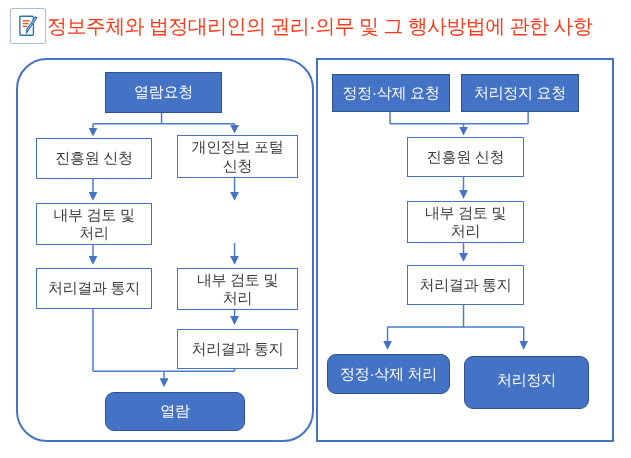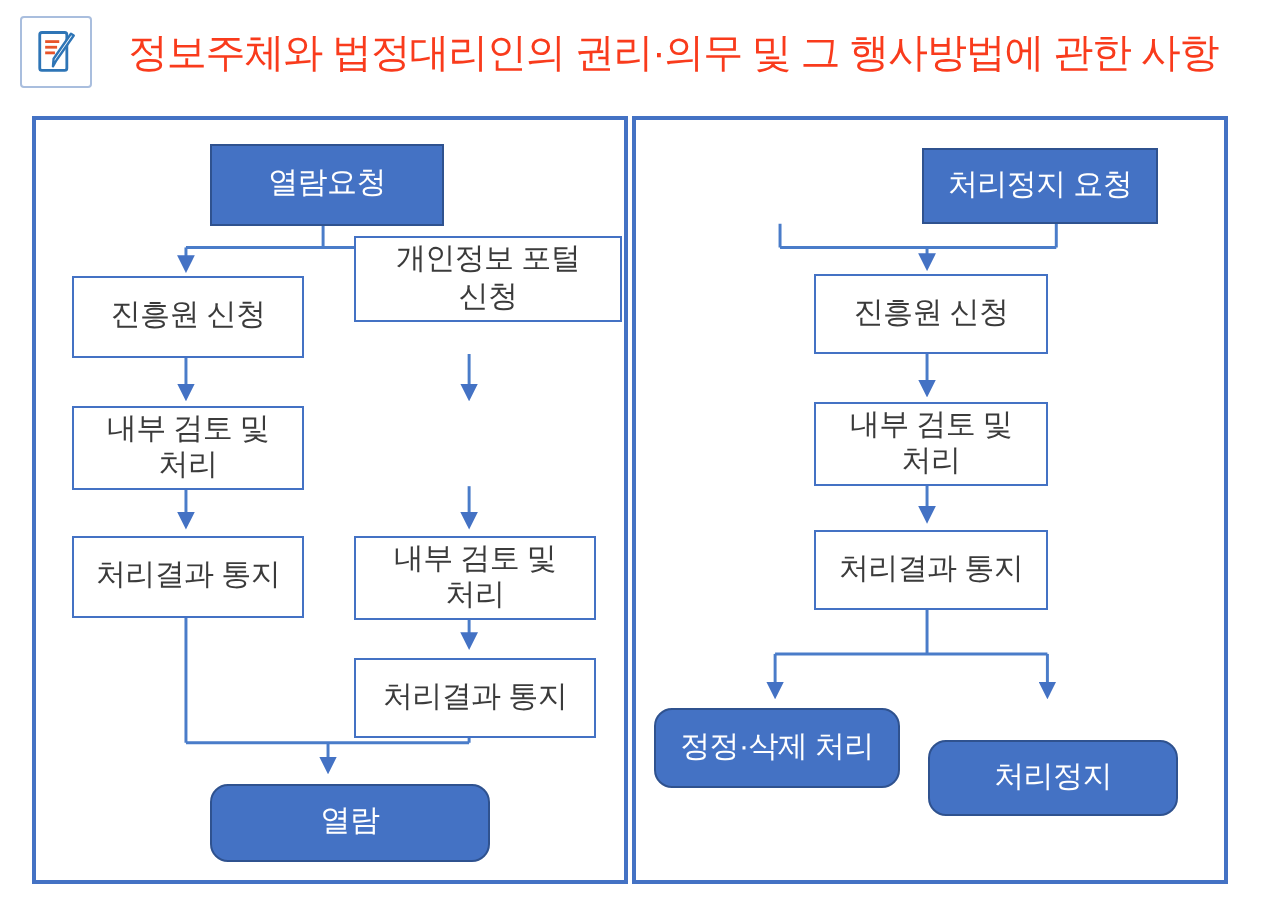--- a/index.html
+++ b/index.html
@@ -1,36 +1,36 @@
 <!DOCTYPE html>
 <html><head>
 <meta charset="utf-8">
 <style>
   html,body { margin:0; padding:0; background:#ffffff; }
   .page {
     position:relative; width:631px; height:458px; background:#ffffff;
     font-family:"Liberation Sans","DejaVu Sans",sans-serif; overflow:hidden;
   }
   
-  .title-row { position:absolute; left:10px; top:7px; height:38px; display:flex; align-items:center; gap:18px; }
+  .title-row { position:absolute; left:10px; top:7px; height:38px; display:flex; align-items:center; gap:1px; }
   .title-icon-box {
     width:36px; height:36px; box-sizing:border-box; background:#fff;
     border:1px solid #a9bede; border-radius:2px;
     display:flex; align-items:center; justify-content:center; flex:0 0 auto;
   }
   .title-text {
     font-size:20px; color:#f93b1c; letter-spacing:-0.6px; font-weight:500;
     white-space:nowrap;
   }
   
   .panel {
     position:absolute; top:58px; width:298px; height:384px; box-sizing:border-box;
     border:2px solid #4472c4; background:#fff;
   }
-  .panel-left  { left:16px; }
+  .panel-left  { left:16px;border-radius:31px; }
   .panel-right { left:316px; }
   .connectors { position:absolute; left:0; top:0; width:100%; height:100%; }
   
   .node {
     position:absolute; box-sizing:border-box; z-index:2;
     display:flex; align-items:center; justify-content:center;
     text-align:center; font-size:15px; line-height:1.22; white-space:pre-line;
     letter-spacing:-0.3px;
   }
   .outline { background:#ffffff; border:1.6px solid #4472c4; color:#3b3b3b; }
@@ -70,21 +70,21 @@
         <path d="M76,185 V205" marker-end="url(#ah-l)"></path>
         <path d="M219.5,118 V140" marker-end="url(#ah-l)"></path>
         <path d="M219.5,185 V205" marker-end="url(#ah-l)"></path>
         <path d="M219.5,250 V266" marker-end="url(#ah-l)"></path>
         <path d="M76,249 V315 M219.5,309 V315 M76,315 H219.5"></path>
         <path d="M148,315 V329" marker-end="url(#ah-l)"></path>
       </g>
     </svg>
     <div class="node filled" style="left:87px;  top:12px;  width:117px; height:41px;">열람요청</div>
     <div class="node outline" style="left:18px;  top:78px;  width:116px; height:41px;">진흥원 신청</div>
-    <div class="node outline" style="left:159px; top:58px;  width:134px; height:43px;">개인정보 포털
+    <div class="node outline" style="left:159px; top:75px;  width:121px; height:43px;">개인정보 포털
 신청</div>
     <div class="node outline" style="left:18px;  top:143px; width:116px; height:42px;">내부 검토 및
 처리</div>
     <div class="node outline" style="left:18px;  top:208px; width:116px; height:41px;">처리결과 통지</div>
     <div class="node outline" style="left:159px; top:208px; width:121px; height:42px;">내부 검토 및
 처리</div>
     <div class="node outline" style="left:159px; top:269px; width:121px; height:40px;">처리결과 통지</div>
     <div class="node filled rounded" style="left:87px; top:332px; width:140px; height:39px;">열람</div>
   </div>
 
@@ -98,22 +98,23 @@
       <g stroke="#4a7cc9" stroke-width="1.5" fill="none">
         <path d="M73,52 V64 M213,52 V64 M73,64 H213"></path>
         <path d="M147.5,64 V74" marker-end="url(#ah-r)"></path>
         <path d="M147.5,117 V138" marker-end="url(#ah-r)"></path>
         <path d="M147.5,183 V202" marker-end="url(#ah-r)"></path>
         <path d="M147.5,245 V270 M70.5,270 H208.5"></path>
         <path d="M70.5,270 V291" marker-end="url(#ah-r)"></path>
         <path d="M208.5,270 V291" marker-end="url(#ah-r)"></path>
       </g>
     </svg>
+    <div class="node filled" style="left:14px;  top:14px;  width:118px; height:38px;">정정·삭제 요청</div>
     <div class="node filled" style="left:143px; top:14px;  width:118px; height:38px;">처리정지 요청</div>
     <div class="node outline" style="left:89px;  top:77px;  width:117px; height:40px;">진흥원 신청</div>
     <div class="node outline" style="left:89px;  top:141px; width:117px; height:42px;">내부 검토 및
 처리</div>
     <div class="node outline" style="left:89px;  top:205px; width:117px; height:40px;">처리결과 통지</div>
     <div class="node filled rounded" style="left:9px;   top:294px; width:123px; height:40px;">정정·삭제 처리</div>
-    <div class="node filled rounded" style="left:146px; top:310px; width:125px; height:38px;">처리정지</div>
+    <div class="node filled rounded" style="left:146px; top:296px; width:125px; height:53px;font-family:Liberation Mono, monospace;">처리정지</div>
   </div>
 
 </div>
 
 </body></html>

